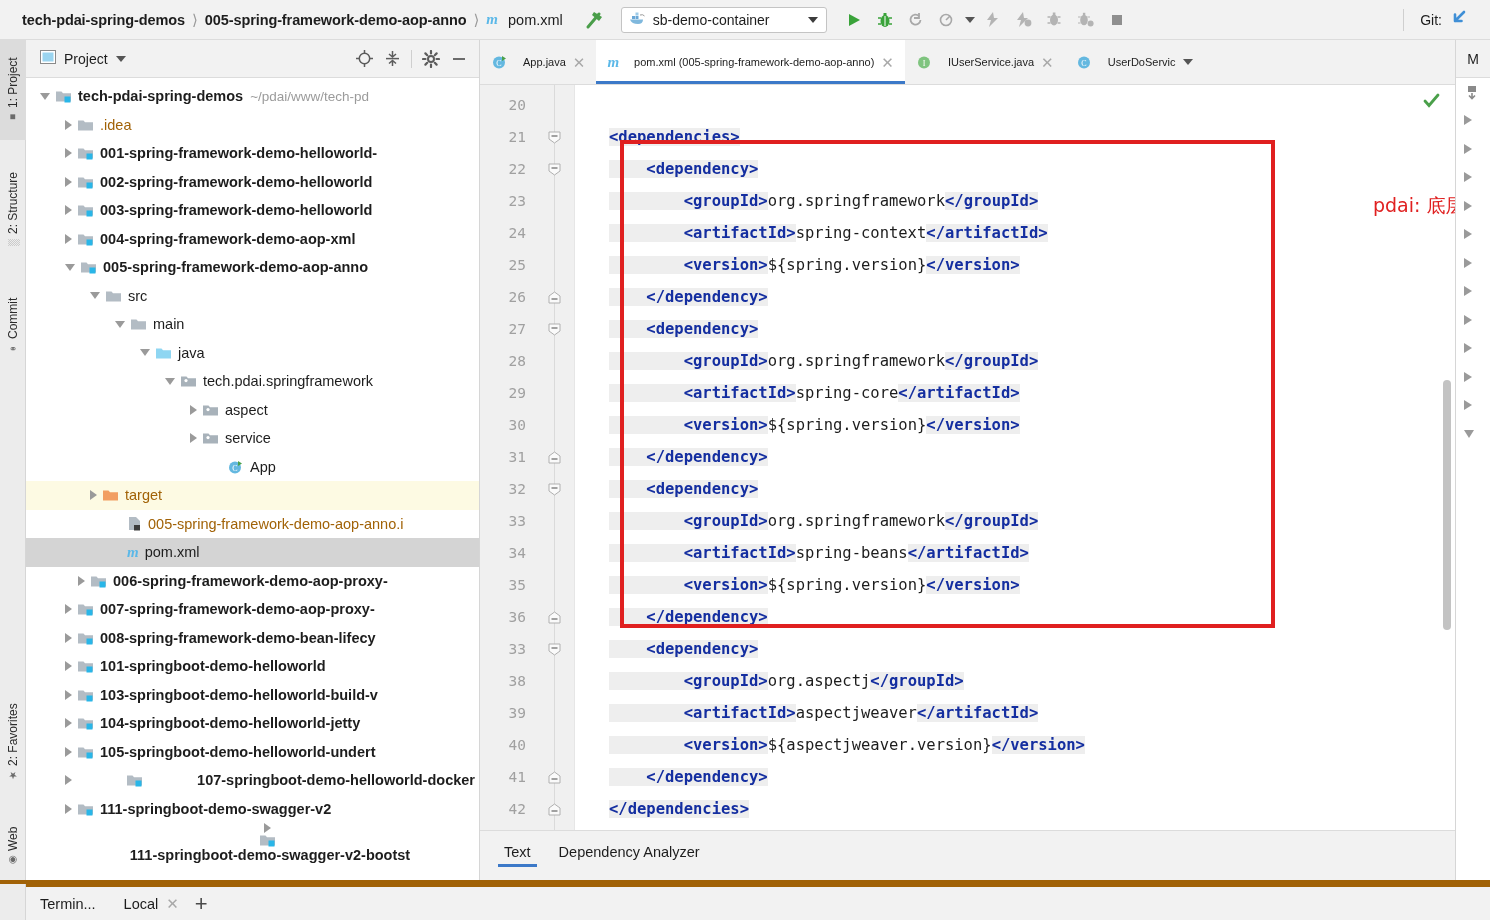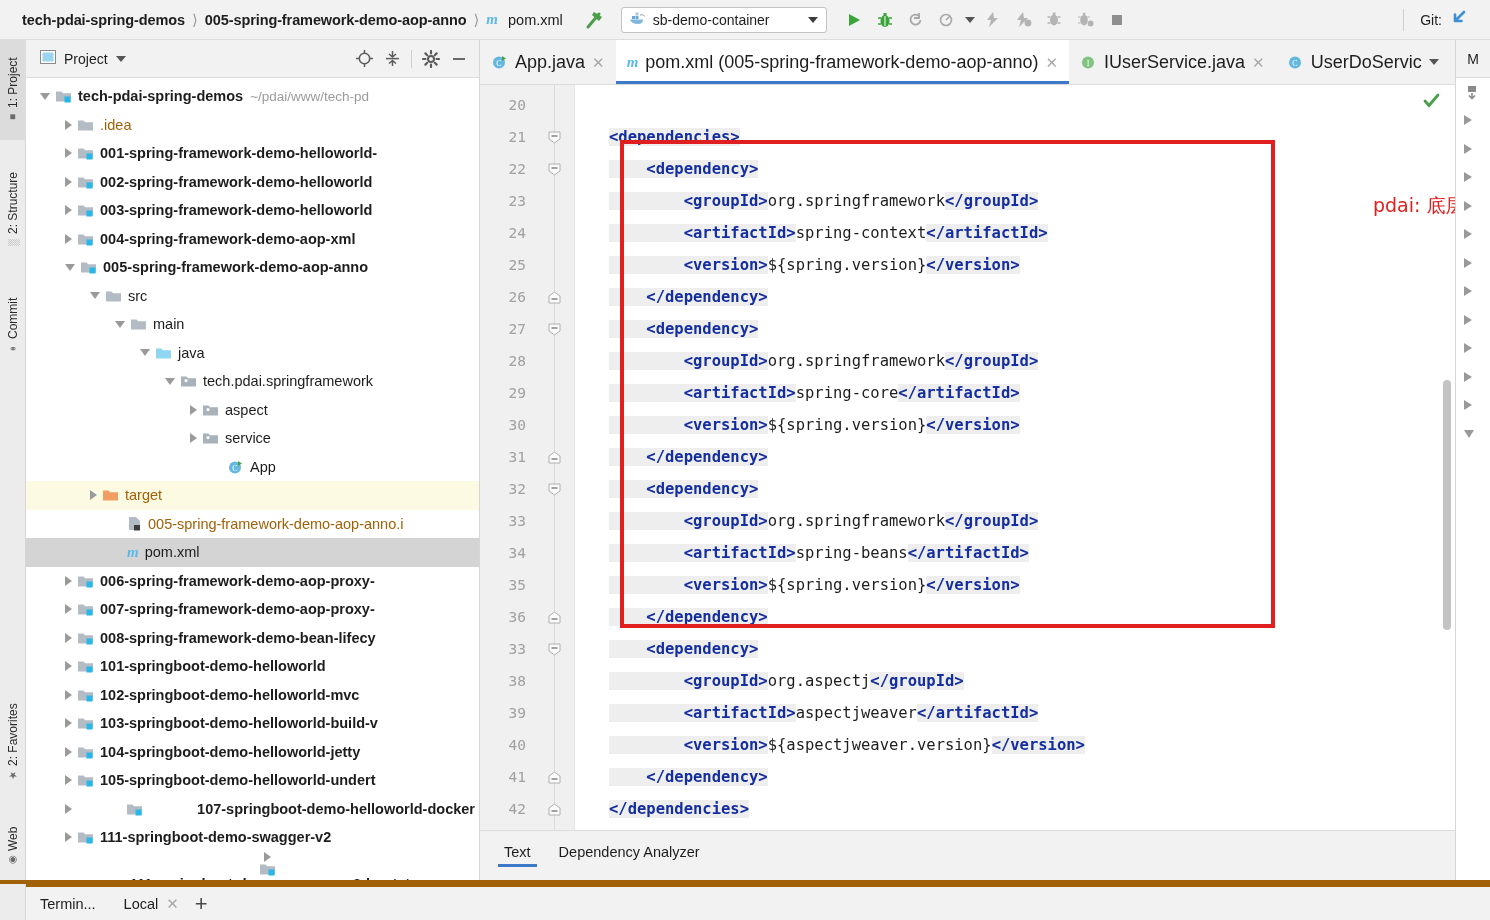--- a/index.html
+++ b/index.html
@@ -95,21 +95,21 @@
 
   
   .editor { position: absolute; left: 480px; top: 40px; width: 975px; height: 840px; background: #fff; }
   .tabbar { height: 45px; background: #f2f2f2; border-bottom: 1px solid #dcdcdc;
             display: flex; align-items: stretch; }
   .etab { display: flex; align-items: center; gap: 7px; padding: 0 11px;
           position: relative; cursor: default; }
   .etab.active { background: #ffffff; }
   .etab.active::after { content:""; position:absolute; left:0; right:0; bottom:0;
                         height:3px; background:#3c79c8; }
-  .etab-label { font-size: 18px; color: #1d1d1d; }
+  .etab-label { font-size: 11px; color: #1d1d1d; margin-left: 8px; }
   .etab-x { font-size: 15px; color: #a8a8a8; line-height: 1; }
 
   .codearea { position: relative; height: 745px; background: #fff; display: flex; }
   .gutter { width: 95px; background: #f0f0f0; flex: 0 0 95px; position: relative;
             border-right: 1px solid #e6e6e6; padding-top: 4px; }
   .gline { height: 32px; display: flex; align-items: center; position: relative; }
   .gnum { width: 46px; text-align: right; font-size: 14.5px; color: #a0a0a0;
           font-family: "DejaVu Sans Mono", monospace; }
   .foldcol { position: absolute; left: 74px; top: 0; bottom: 0; width: 1px; background: #dadada; }
   .foldmk { position: absolute; left: 67px; width: 15px; height: 15px; }
@@ -485,21 +485,21 @@
           </span>
           <span class="tlabel olive">005-spring-framework-demo-aop-anno.i</span>
         </div>
         <div class="trow hl-sel" style="padding-left: 89px;">
           <div class="tw none"></div>
           <span class="ticon">
             <span style="color:#5bb8e8;font-style:italic;font-weight:bold;font-size:15px;font-family:'Liberation Serif',serif;">m</span>
           </span>
           <span class="tlabel">pom.xml</span>
         </div>
-        <div class="trow" style="padding-left: 39px;">
+        <div class="trow" style="padding-left: 52px;">
           <div class="tw closed"></div>
           <span class="ticon">
             <svg width="17" height="14" viewBox="0 0 17 14">
               <path d="M1 2.5 h5.5 l1.5 1.8 h8 v8.2 h-15 z" fill="#b3bcc4"></path>
               <rect x="9.5" y="7.5" width="6" height="6" fill="#29b6e8"></rect>
             </svg>
           </span>
           <span class="tlabel bold">006-spring-framework-demo-aop-proxy-</span>
         </div>
         <div class="trow" style="padding-left: 39px;">
@@ -524,30 +524,20 @@
         </div>
         <div class="trow" style="padding-left: 39px;">
           <div class="tw closed"></div>
           <span class="ticon">
             <svg width="17" height="14" viewBox="0 0 17 14">
               <path d="M1 2.5 h5.5 l1.5 1.8 h8 v8.2 h-15 z" fill="#b3bcc4"></path>
               <rect x="9.5" y="7.5" width="6" height="6" fill="#29b6e8"></rect>
             </svg>
           </span>
           <span class="tlabel bold">101-springboot-demo-helloworld</span>
-        </div>
-        <div class="trow" style="padding-left: 39px;">
-          <div class="tw closed"></div>
-          <span class="ticon">
-            <svg width="17" height="14" viewBox="0 0 17 14">
-              <path d="M1 2.5 h5.5 l1.5 1.8 h8 v8.2 h-15 z" fill="#b3bcc4"></path>
-              <rect x="9.5" y="7.5" width="6" height="6" fill="#29b6e8"></rect>
-            </svg>
-          </span>
-          <span class="tlabel bold">102-springboot-demo-helloworld-mvc</span>
         </div>
         <div class="trow" style="padding-left: 39px;">
           <div class="tw closed"></div>
           <span class="ticon">
             <svg width="17" height="14" viewBox="0 0 17 14">
               <path d="M1 2.5 h5.5 l1.5 1.8 h8 v8.2 h-15 z" fill="#b3bcc4"></path>
               <rect x="9.5" y="7.5" width="6" height="6" fill="#29b6e8"></rect>
             </svg>
           </span>
           <span class="tlabel bold">103-springboot-demo-helloworld-build-v</span>

